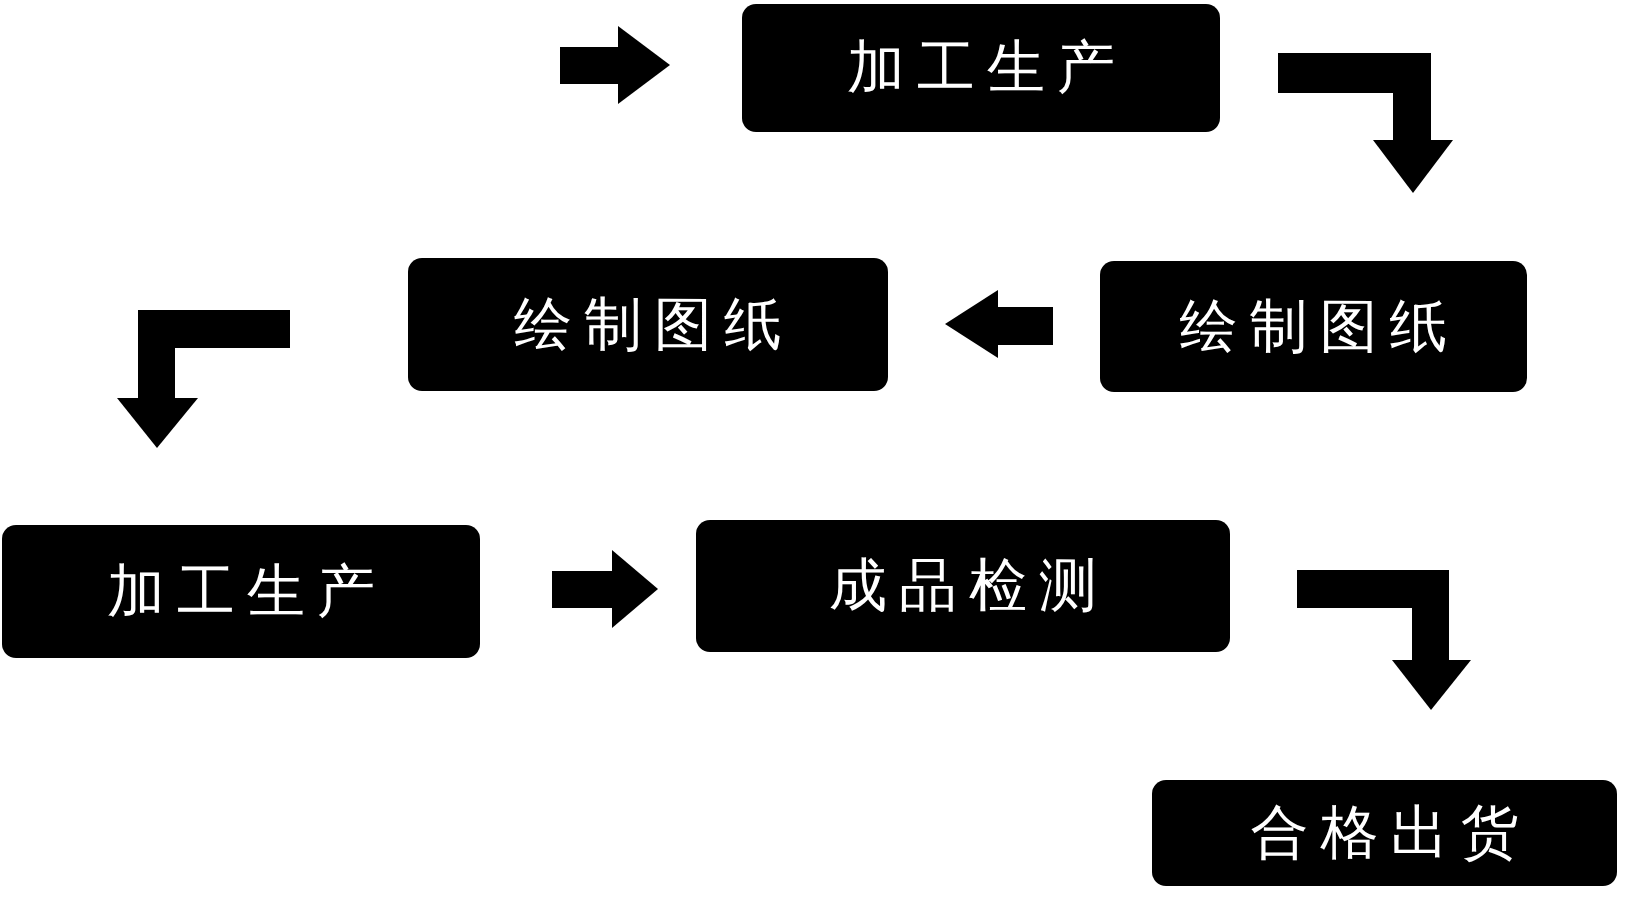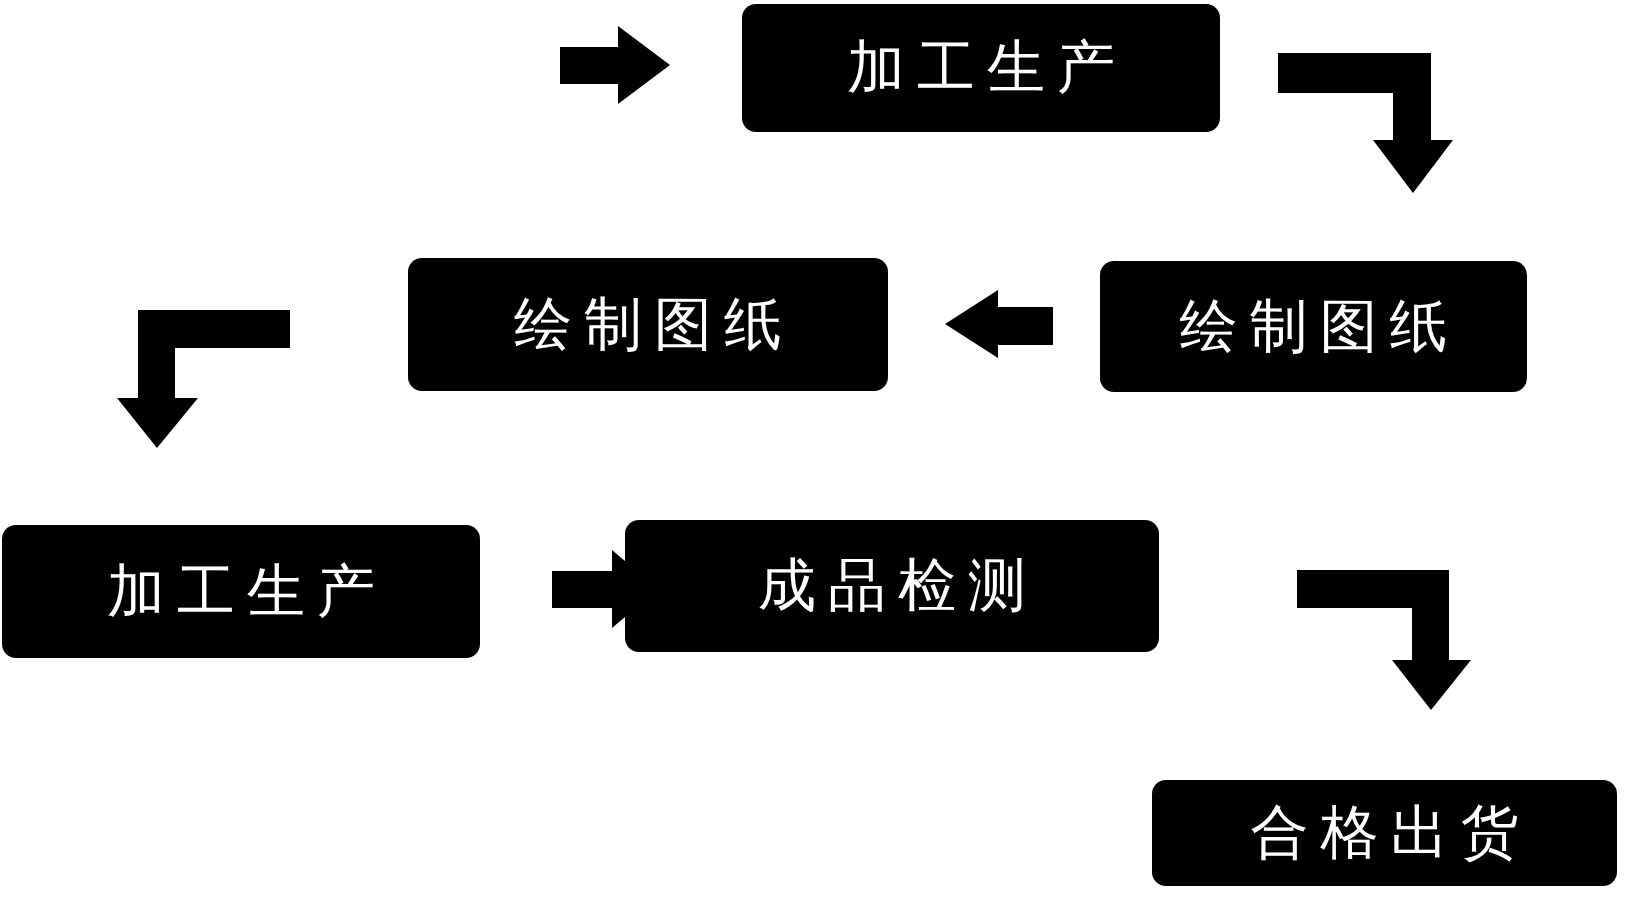--- a/index.html
+++ b/index.html
@@ -75,21 +75,21 @@
 
   <div class="node" style="left:2px; top:525px; width:478px; height:133px;">
     <span class="label-4">加工生产</span>
   </div>
 
   <svg class="arrow" style="left:552px; top:550px;" width="106" height="78" viewBox="0 0 106 78">
     <rect x="0" y="21" width="60" height="37" fill="#000000"></rect>
     <polygon points="60,0 106,39 60,78" fill="#000000"></polygon>
   </svg>
 
-  <div class="node" style="left:625px; top:520px; width:534px; height:132px;">
+  <div class="node" style="left:696px; top:520px; width:534px; height:132px;">
     <span class="label-4">成品检测</span>
   </div>
 
   <svg class="arrow" style="left:1297px; top:570px;" width="174" height="140" viewBox="0 0 174 140">
     <rect x="0" y="0" width="152" height="38" fill="#000000"></rect>
     <rect x="115" y="0" width="37" height="90" fill="#000000"></rect>
     <polygon points="95,90 174,90 134,140" fill="#000000"></polygon>
   </svg>
 
   <div class="node" style="left:1152px; top:780px; width:465px; height:106px;">

